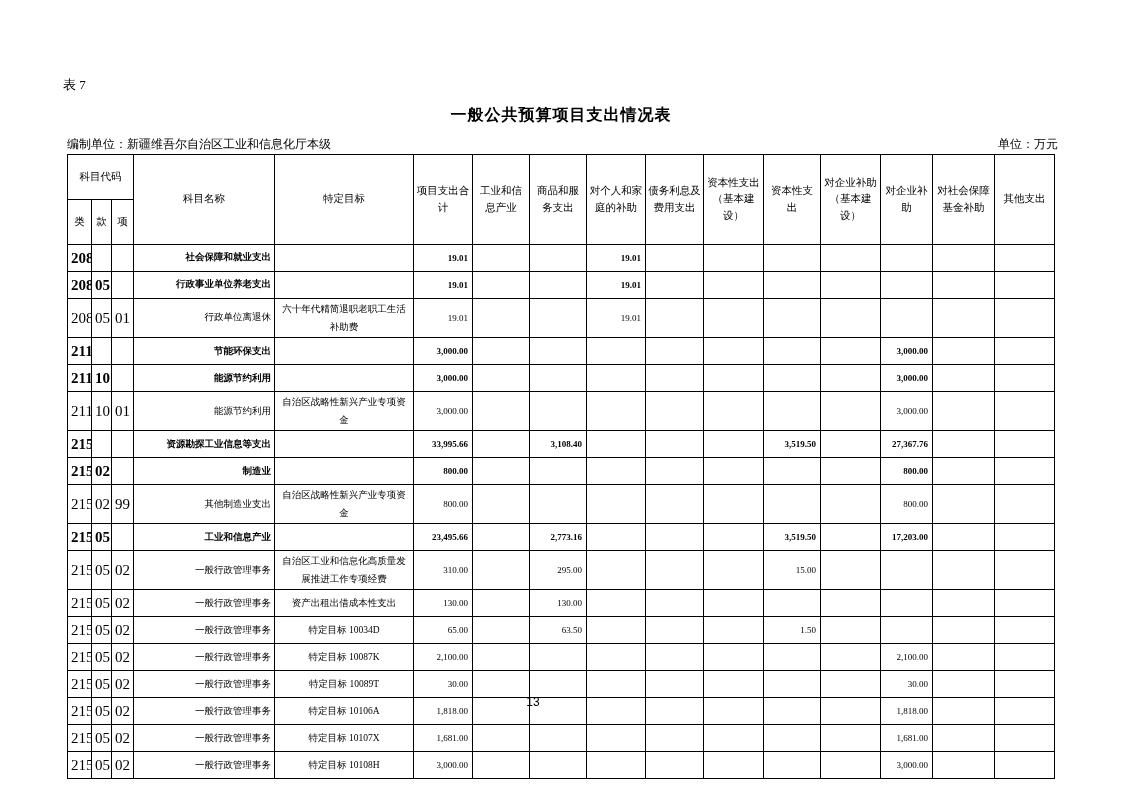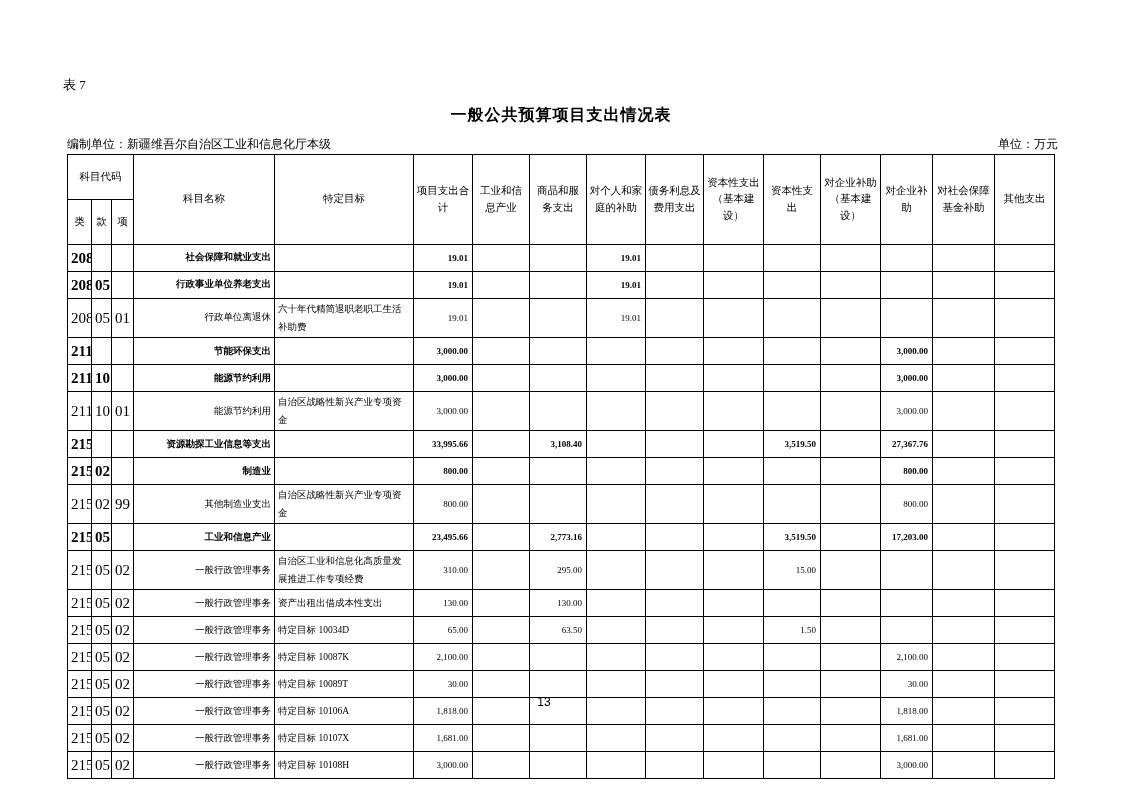--- a/index.html
+++ b/index.html
@@ -20,24 +20,24 @@
   .tbl th{font-weight:normal;font-size:10.5px;text-align:center;
     vertical-align:middle;padding:2px 2px;line-height:1.55;}
   .tbl thead tr.h1 th{height:40px;}
   .tbl thead tr.h2 th{height:40px;}
   .tbl td{font-size:9.5px;height:20px;padding:1px 3px;vertical-align:middle;line-height:1.6;}
   td.code{text-align:center;font-size:15px;}
   td.subject{text-align:right;}
   td.lvl1{padding-left:9px;}
   td.lvl2{padding-left:19px;}
   td.lvl3{padding-left:28px;margin-top:37px;}
-  td.project{text-align:left;font-size:9.5px;line-height:1.9;margin-left:39px;}
+  td.project{text-align:center;font-size:9.5px;line-height:1.9;margin-left:39px;}
   td.num{text-align:right;font-size:9px;padding-right:4px;font-family:"Liberation Serif","DejaVu Serif",serif;}
   tr.bold td.subject, tr.bold td.num, tr.bold td.code{font-weight:bold;}
-  .footer-page{position:absolute;left:16px;top:695px;width:1056px;text-align:center;
+  .footer-page{position:absolute;left:5px;top:695px;width:1056px;text-align:center;
     font-size:12px;font-family:"Liberation Sans",sans-serif;}
 </style>
 </head>
 <body>
 
 <div class="table-label">表 7</div>
 <div class="page-title">一般公共预算项目支出情况表</div>
 
 <div class="meta-row">
   <span>编制单位：新疆维吾尔自治区工业和信息化厅本级</span>

